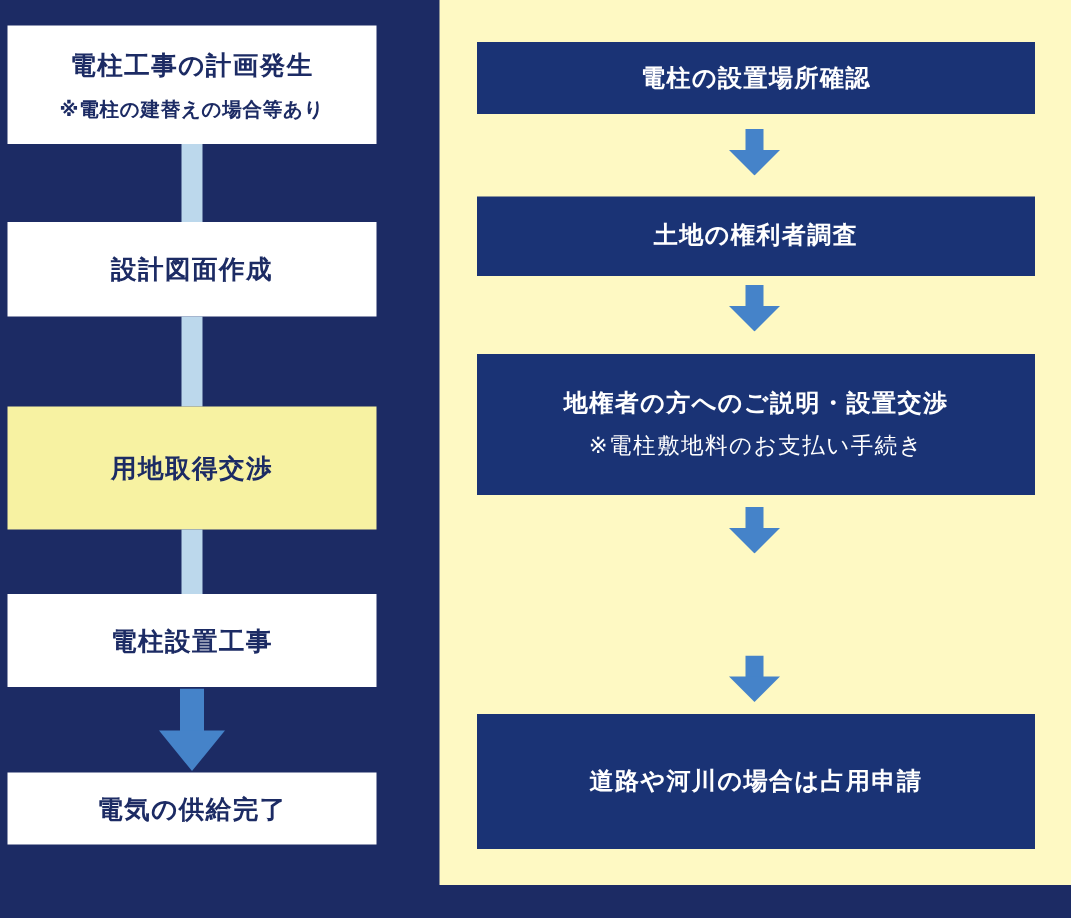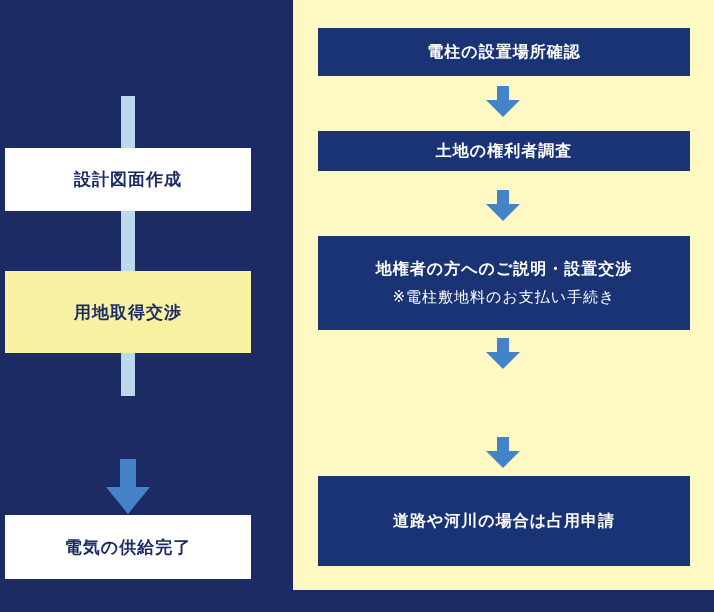--- a/index.html
+++ b/index.html
@@ -62,65 +62,72 @@
   .right-box .box-title { font-weight: bold; font-size: 16px; letter-spacing: 1px; }
   .right-box .box-note  { font-size: 15px; margin-top: 8px; letter-spacing: 1px; }
   .arrow { position: absolute; line-height: 0; }
   .arrow svg { display: block; }
 </style>
 </head>
 <body>
 
 <div class="canvas">
 
+  <div class="left-box" style="top:17px;height:79px;">
+    <div class="box-title">電柱工事の計画発生</div>
+    <div class="box-note">※電柱の建替えの場合等あり</div>
+  </div>
 
   <div class="vconnector" style="top:96px;height:52px;"></div>
 
   <div class="left-box" style="top:148px;height:63px;">
     <div class="box-title">設計図面作成</div>
   </div>
 
   <div class="vconnector" style="top:211px;height:60px;"></div>
 
   <div class="left-box yellow" style="top:271px;height:82px;">
     <div class="box-title">用地取得交渉</div>
   </div>
 
   <div class="vconnector" style="top:353px;height:43px;"></div>
 
+  <div class="left-box" style="top:396px;height:62px;">
+    <div class="box-title">電柱設置工事</div>
+  </div>
 
   <div class="arrow" style="left:106px;top:459px;">
     <svg width="44" height="55" viewBox="0 0 44 55" xmlns="http://www.w3.org/2000/svg">
       <g fill="#4583c9">
         <rect x="14" y="0" width="16" height="29"></rect>
         <polygon points="0,28 44,28 22,55"></polygon>
       </g>
     </svg>
   </div>
 
-  <div class="left-box" style="top:515px;height:64px;">
+  <div class="left-box" style="top:515px;height:48px;">
     <div class="box-title">電気の供給完了</div>
   </div>
 
   <div class="right-panel">
 
     <div class="right-box" style="top:28px;height:48px;">
       <div class="box-title">電柱の設置場所確認</div>
     </div>
 
     <div class="arrow" style="left:192px;top:86px;">
       <svg width="36" height="31" viewBox="0 0 36 31" xmlns="http://www.w3.org/2000/svg">
         <g fill="#4583c9">
           <rect x="12" y="0" width="12" height="15"></rect>
           <polygon points="1,14 35,14 18,31"></polygon>
         </g>
       </svg>
     </div>
 
-    <div class="right-box" style="top:131px;height:40px;">
+    <div class="right-box" style="top:131px;height:53px;">
       <div class="box-title">土地の権利者調査</div>
     </div>
 
     <div class="arrow" style="left:192px;top:190px;">
       <svg width="36" height="31" viewBox="0 0 36 31" xmlns="http://www.w3.org/2000/svg">
         <g fill="#4583c9">
           <rect x="12" y="0" width="12" height="15"></rect>
           <polygon points="1,14 35,14 18,31"></polygon>
         </g>
       </svg>

